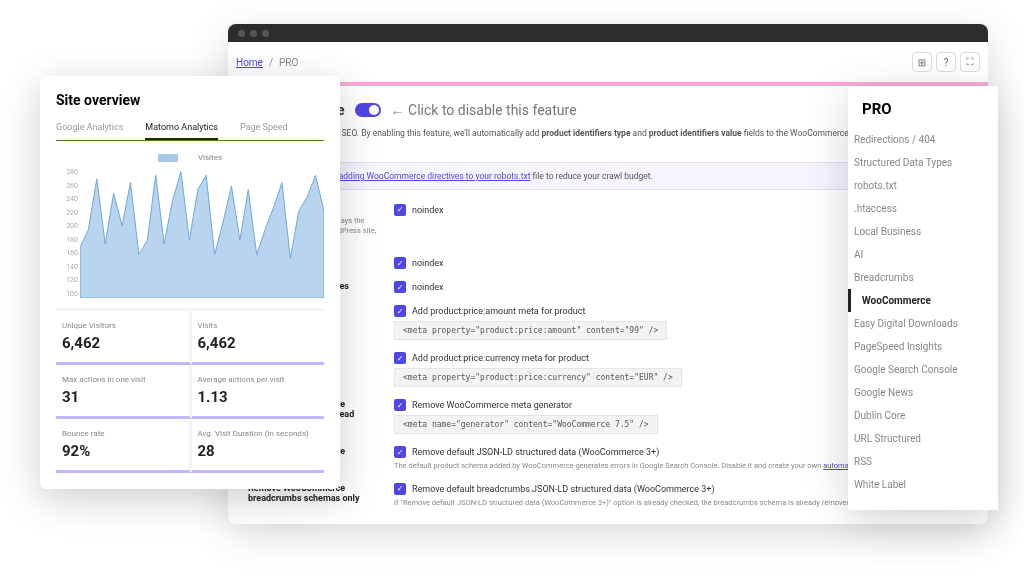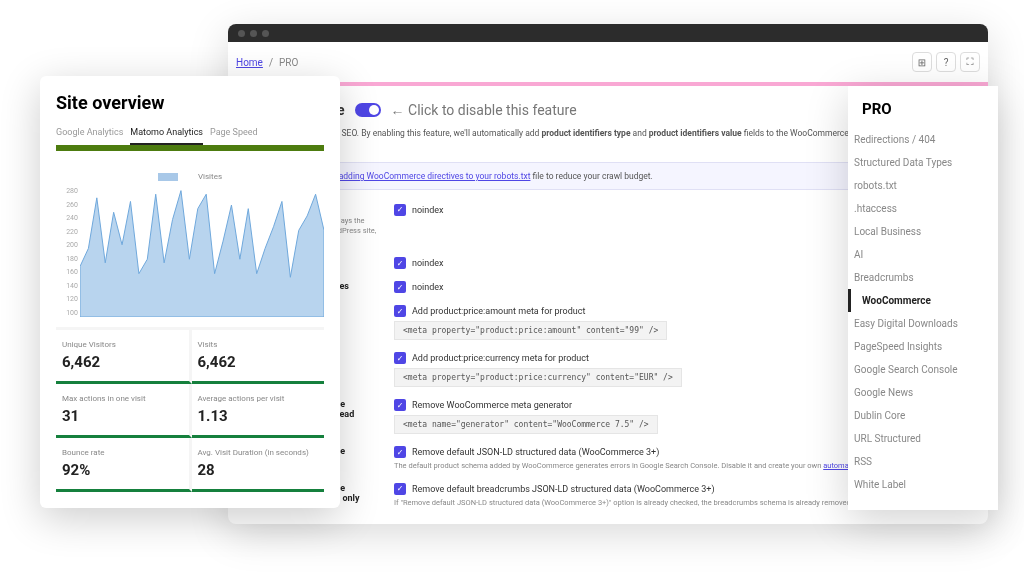--- a/index.html
+++ b/index.html
@@ -27,32 +27,32 @@
 .row-l{width:130px;flex-shrink:0}
 .row-l .lbl{font-size:9px;font-weight:700;color:#222}
 .row-l .sub{font-size:7.5px;color:#888;margin-top:2px;line-height:1.3}
 .row-r{flex:1}
 .chk-line{display:flex;align-items:center;gap:6px;font-size:9px;color:#333}
 .chk{width:12px;height:12px;background:#4f46e5;border-radius:2px;display:flex;align-items:center;justify-content:center;color:#fff;font-size:8px;cursor:pointer}
 .code{background:#f3f3f3;border:1px solid #e5e5e5;padding:4px 8px;font-family:monospace;font-size:8px;color:#555;margin-top:4px;display:inline-block}
 .sub2{font-size:7.5px;color:#888;margin-top:3px;line-height:1.3}
 .sub2 a{color:#4f46e5;text-decoration:underline}
 .overview{position:absolute;left:40px;top:76px;width:300px;background:#fff;border-radius:6px;box-shadow:0 10px 40px rgba(0,0,0,.2);padding:16px}
-.overview h3{font-size:18px;font-weight:700;margin-bottom:14px}
-.tabs{display:flex;gap:7px;border-bottom:6px solid #4d7c0f;margin-bottom:21px}
+.overview h3{font-size:14px;font-weight:700;margin-bottom:14px}
+.tabs{display:flex;gap:22px;border-bottom:1px solid #4d7c0f;margin-bottom:12px}
 .tab{font-size:9px;color:#999;padding-bottom:6px;cursor:pointer}
 .tab.act{color:#222;font-weight:400;border-bottom:2px solid #222}
 .leg{display:flex;justify-content:center;margin-bottom:6px;font-size:8px;color:#888;align-items:center;gap:20px}
 .leg-sw{width:20px;height:8px;background:#a8c8e8}
 .chart{position:relative;height:130px;margin-bottom:10px}
 .yaxis{position:absolute;left:0;top:0;bottom:0;width:22px;display:flex;flex-direction:column;justify-content:space-between;font-size:7px;color:#aaa;text-align:right}
 .plot{position:absolute;left:24px;right:0;top:0;bottom:0}
 .stats{border-top:3px solid #f5f5f5}
 .srow{display:flex}
-.scell{flex:1;padding:10px 6px;border-bottom:3px solid #15803d}
+.scell{flex:1;padding:10px 6px;border-bottom:3px solid #c4b5fd}
 .scell:first-child{border-right:3px solid #f5f5f5}
 .scell .sl{font-size:8px;color:#888;margin-bottom:4px}
 .scell .sv{font-size:15px;font-weight:700;color:#222}
 .pro{position:absolute;right:26px;top:86px;width:150px;background:#fff;box-shadow:0 10px 40px rgba(0,0,0,.18);padding:14px 0}
 .pro h3{font-size:15px;font-weight:700;padding:0 14px 10px}
 .pro-item{font-size:10px;color:#888;padding:6px 6px;cursor:pointer}
 .pro-item.act{color:#222;font-weight:700;border-left:3px solid #222;padding-left:11px}
 </style>
 </head>
 <body>

